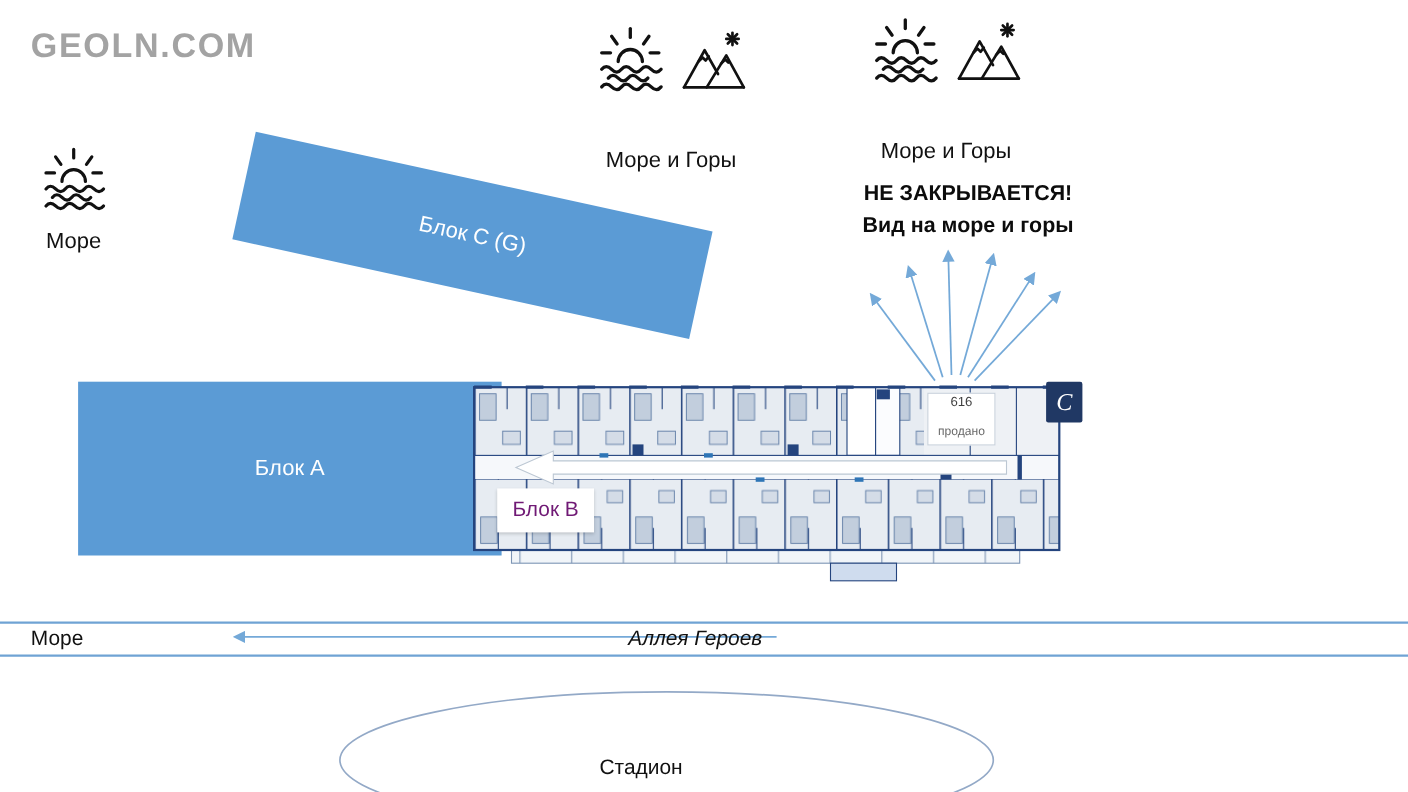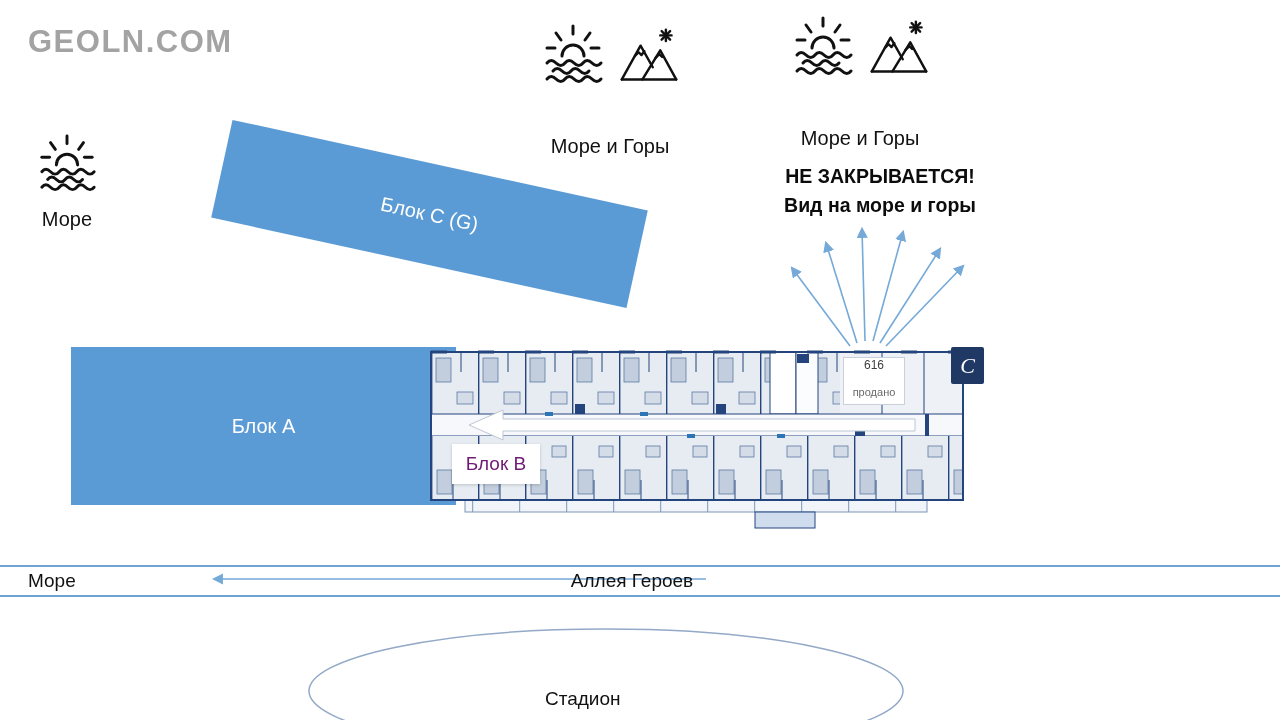--- a/index.html
+++ b/index.html
@@ -45,21 +45,21 @@
               border:1px solid #c7d0db; text-align:center; }
   .sold-num { font-size:12px; color:#3f3f3f; margin-top:0; }
   .sold-status { font-size:11px; color:#6a6a6a; margin-top:14px; }
 
   .compass { left:951px; top:347px; width:33px; height:37px; background:var(--navy,#203864); z-index:3;
              color:#fff; display:flex; align-items:center; justify-content:center;
              font:italic 22px "Liberation Serif", serif; border-radius:2px; }
 
   .street-sea  { left:28px;  top:566px; height:30px; line-height:30px; font-size:19px; z-index:3; }
   .street-name { left:552px; top:566px; width:160px; height:30px; line-height:30px; text-align:center;
-                 font-size:19px; z-index:3; }
+                 font-size:19px; z-index:3;font-style:italic; }
   .stadium-label { left:545px; top:688px; width:122px; text-align:left; font-size:19px; z-index:3; }
 </style>
 </head>
 <body>
 
 <div class="stage">
 
   <div class="abs watermark">GEOLN.COM</div>
 
   <div class="abs legend legend-center">

